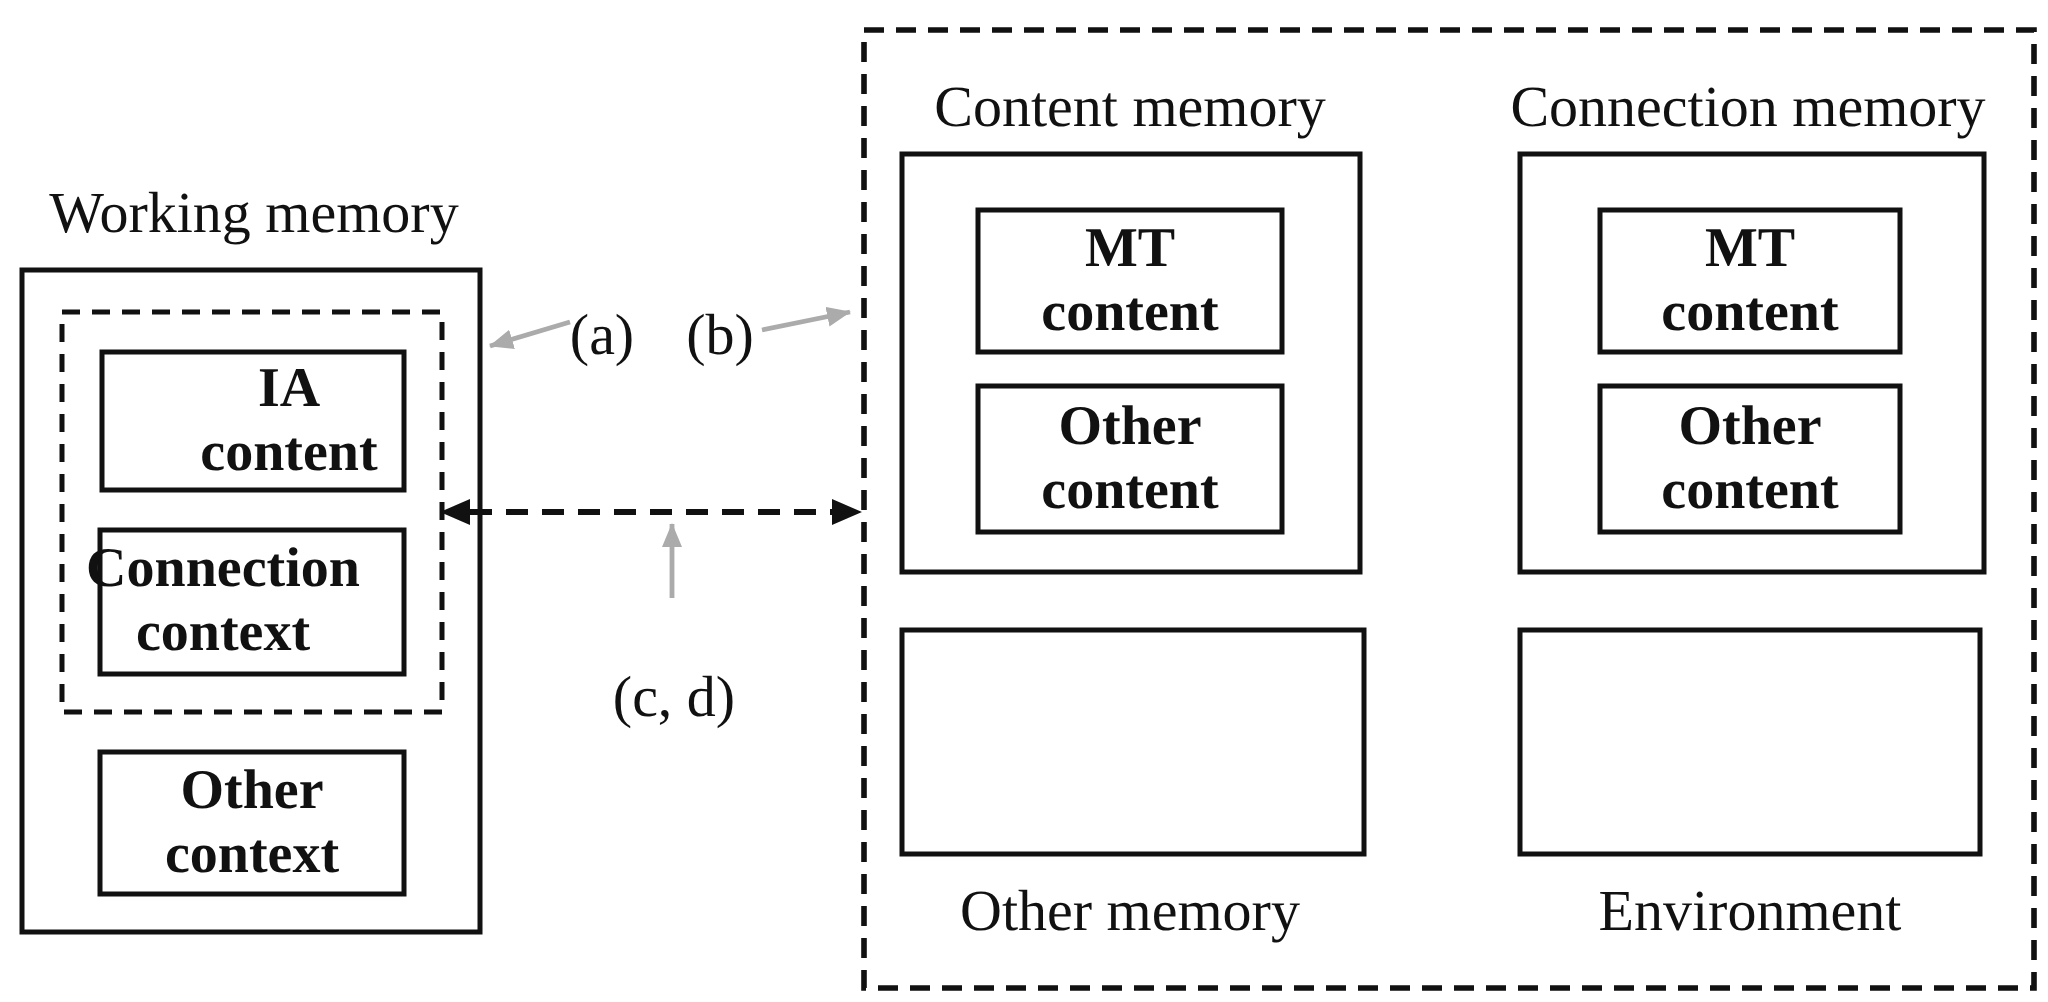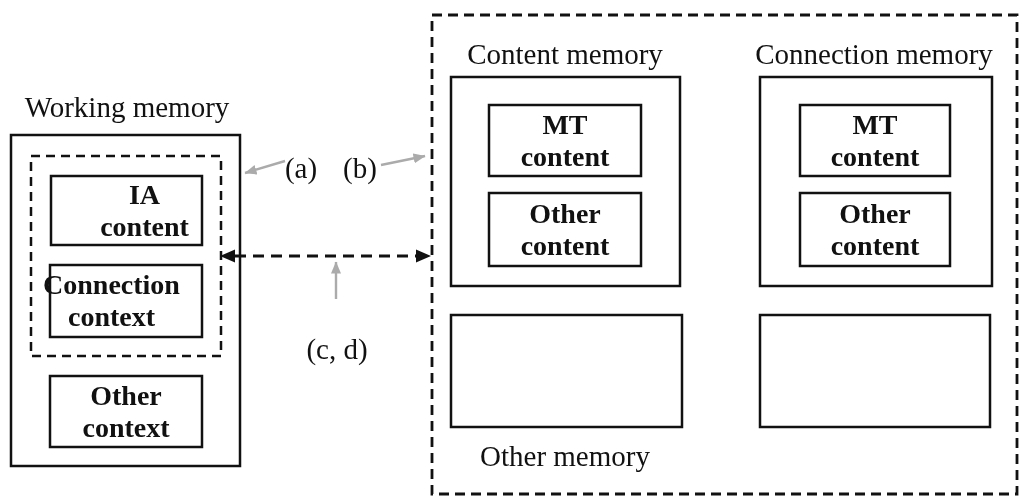--- a/index.html
+++ b/index.html
@@ -86,20 +86,21 @@
 
     <line x1="235" y1="256" x2="416" y2="256" stroke="#111111" stroke-width="3" stroke-dasharray="11 7"></line>
     <polygon points="220,256 235,249.5 235,262.5" fill="#111111"></polygon>
     <polygon points="431,256 416,249.5 416,262.5" fill="#111111"></polygon>
   </svg>
 
   <div class="label" style="left:7px; top:90px; width:240px;">Working memory</div>
   <div class="label" style="left:445px; top:37px; width:240px;">Content memory</div>
   <div class="label" style="left:754px; top:37px; width:240px;">Connection memory</div>
   <div class="label" style="left:445px; top:439px; width:240px;">Other memory</div>
+  <div class="label" style="left:755px; top:439px; width:240px;">Environment</div>
 
   <div class="box-label" style="left:51px; top:176px; width:151px; height:69px;margin-left:18px;">IA
 content</div>
   <div class="box-label" style="left:50px; top:265px; width:123px; height:72px;">Connection
 context</div>
   <div class="box-label" style="left:50px; top:376px; width:152px; height:71px;">Other
 context</div>
 
   <div class="box-label" style="left:489px; top:105px; width:152px; height:71px;">MT
 content</div>

